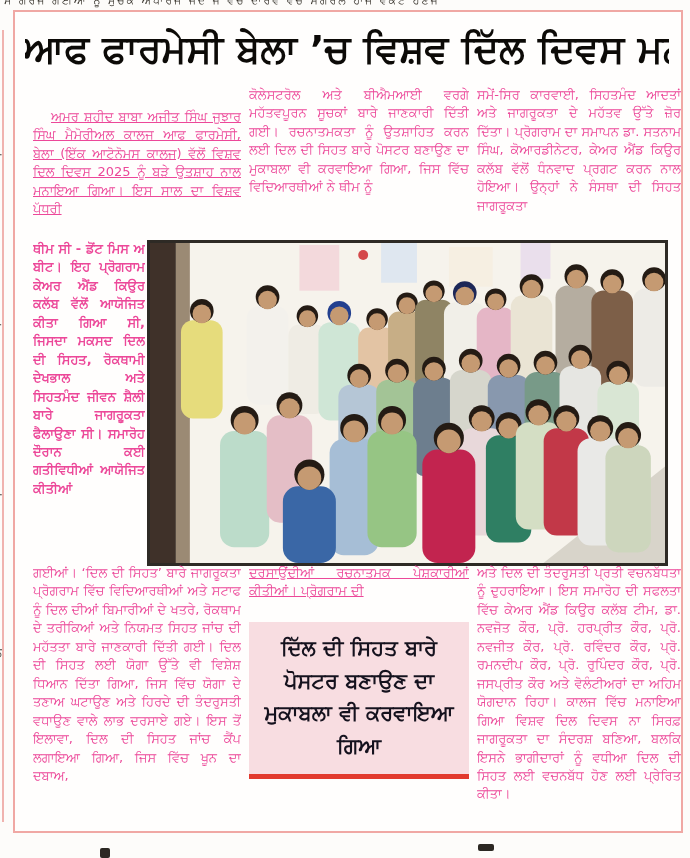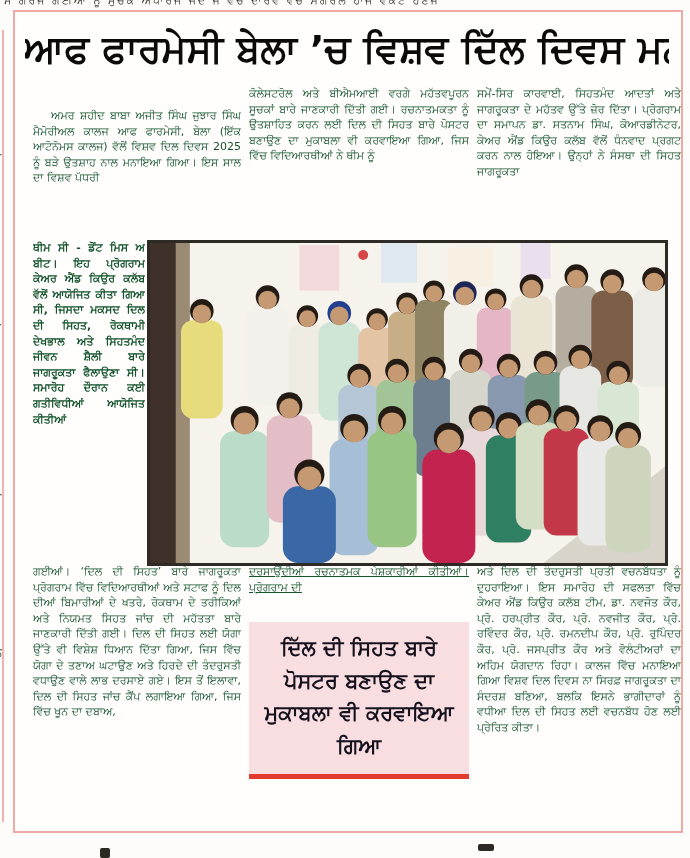--- a/index.html
+++ b/index.html
@@ -29,24 +29,24 @@
     position:absolute;left:10px;top:8px;width:644px;height:58px;
     display:flex;align-items:center;justify-content:center;
     font-size:38px;font-weight:800;letter-spacing:0;color:#0c0a07;
     white-space:nowrap;overflow:hidden;
   }
   .byline{
     position:absolute;left:18px;top:74px;width:208px;
     font-size:15px;font-weight:700;text-align:center;color:#14110d;
   }
   .body-text{
-    position:absolute;font-size:11px;line-height:1.42;text-align:justify;
-    color:#14532d;overflow:hidden;
-  }
-  .col1-top   {left:18px; top:96px; width:208px; height:128px; text-indent:18px;}
+    position:absolute;font-size:13px;line-height:1.42;text-align:justify;
+    color:#ec4899;overflow:hidden;
+  }
+  .col1-top   {left:18px; top:96px; width:208px; height:128px; text-indent:18px;text-decoration:underline;}
   .col2-top   {left:234px;top:74px; width:220px; height:150px;}
   .col3-top   {left:462px;top:74px; width:204px; height:150px;}
   .col1-beside{left:18px; top:228px;width:112px; height:322px;font-weight:bold;}
   .col1-below {left:18px; top:552px;width:208px; height:262px;}
   .col2-below {left:234px;top:552px;width:220px; height:50px;text-decoration:underline;}
   .col2-after {left:234px;top:764px;width:220px; height:70px;}
   .col3-below {left:462px;top:552px;width:204px; height:262px;}
   
   .photo-frame{
     position:absolute;left:132px;top:228px;width:521px;height:326px;

